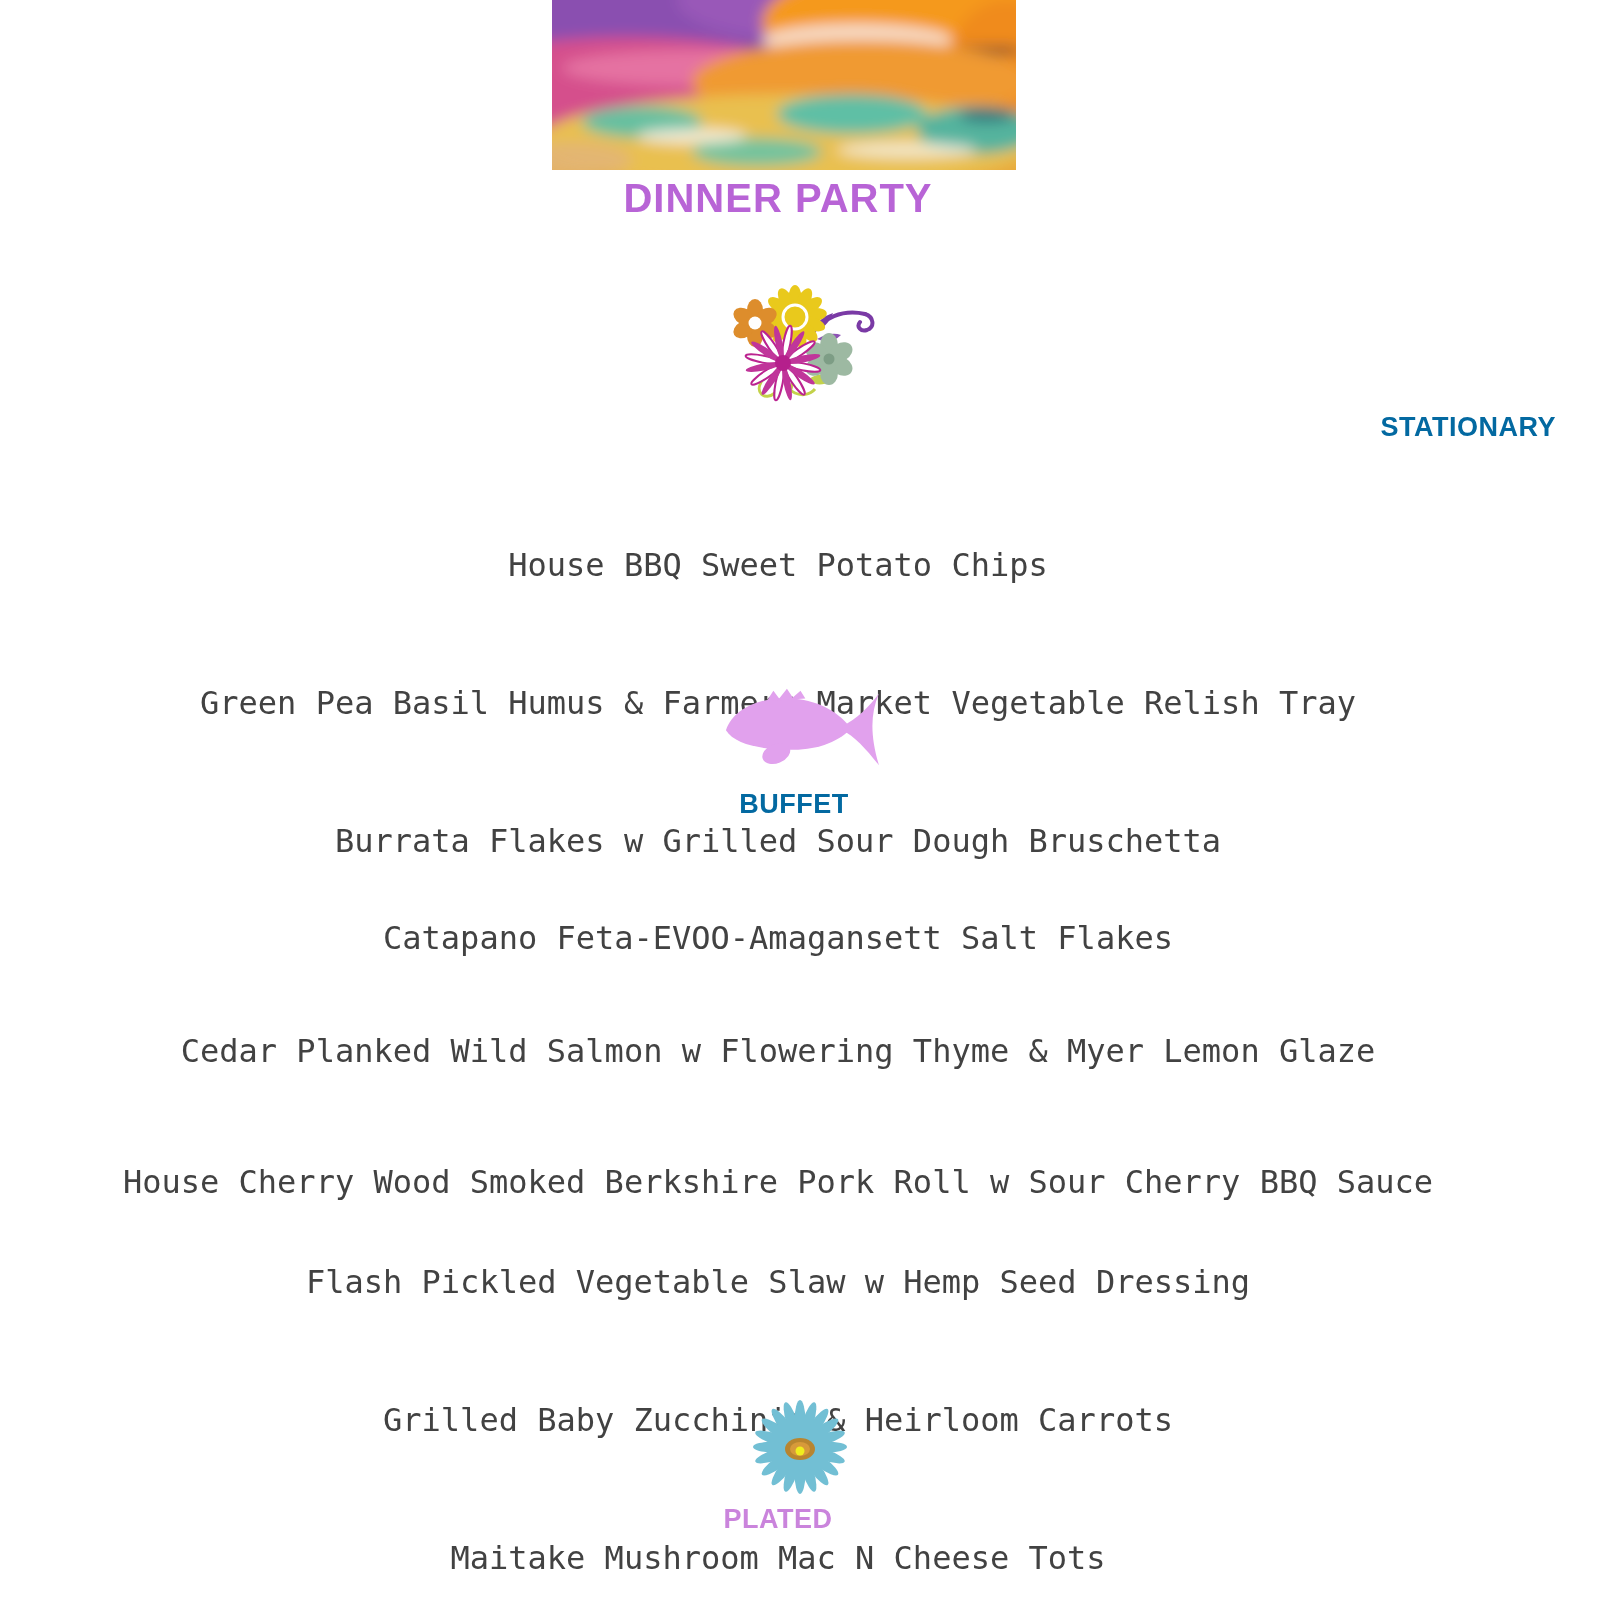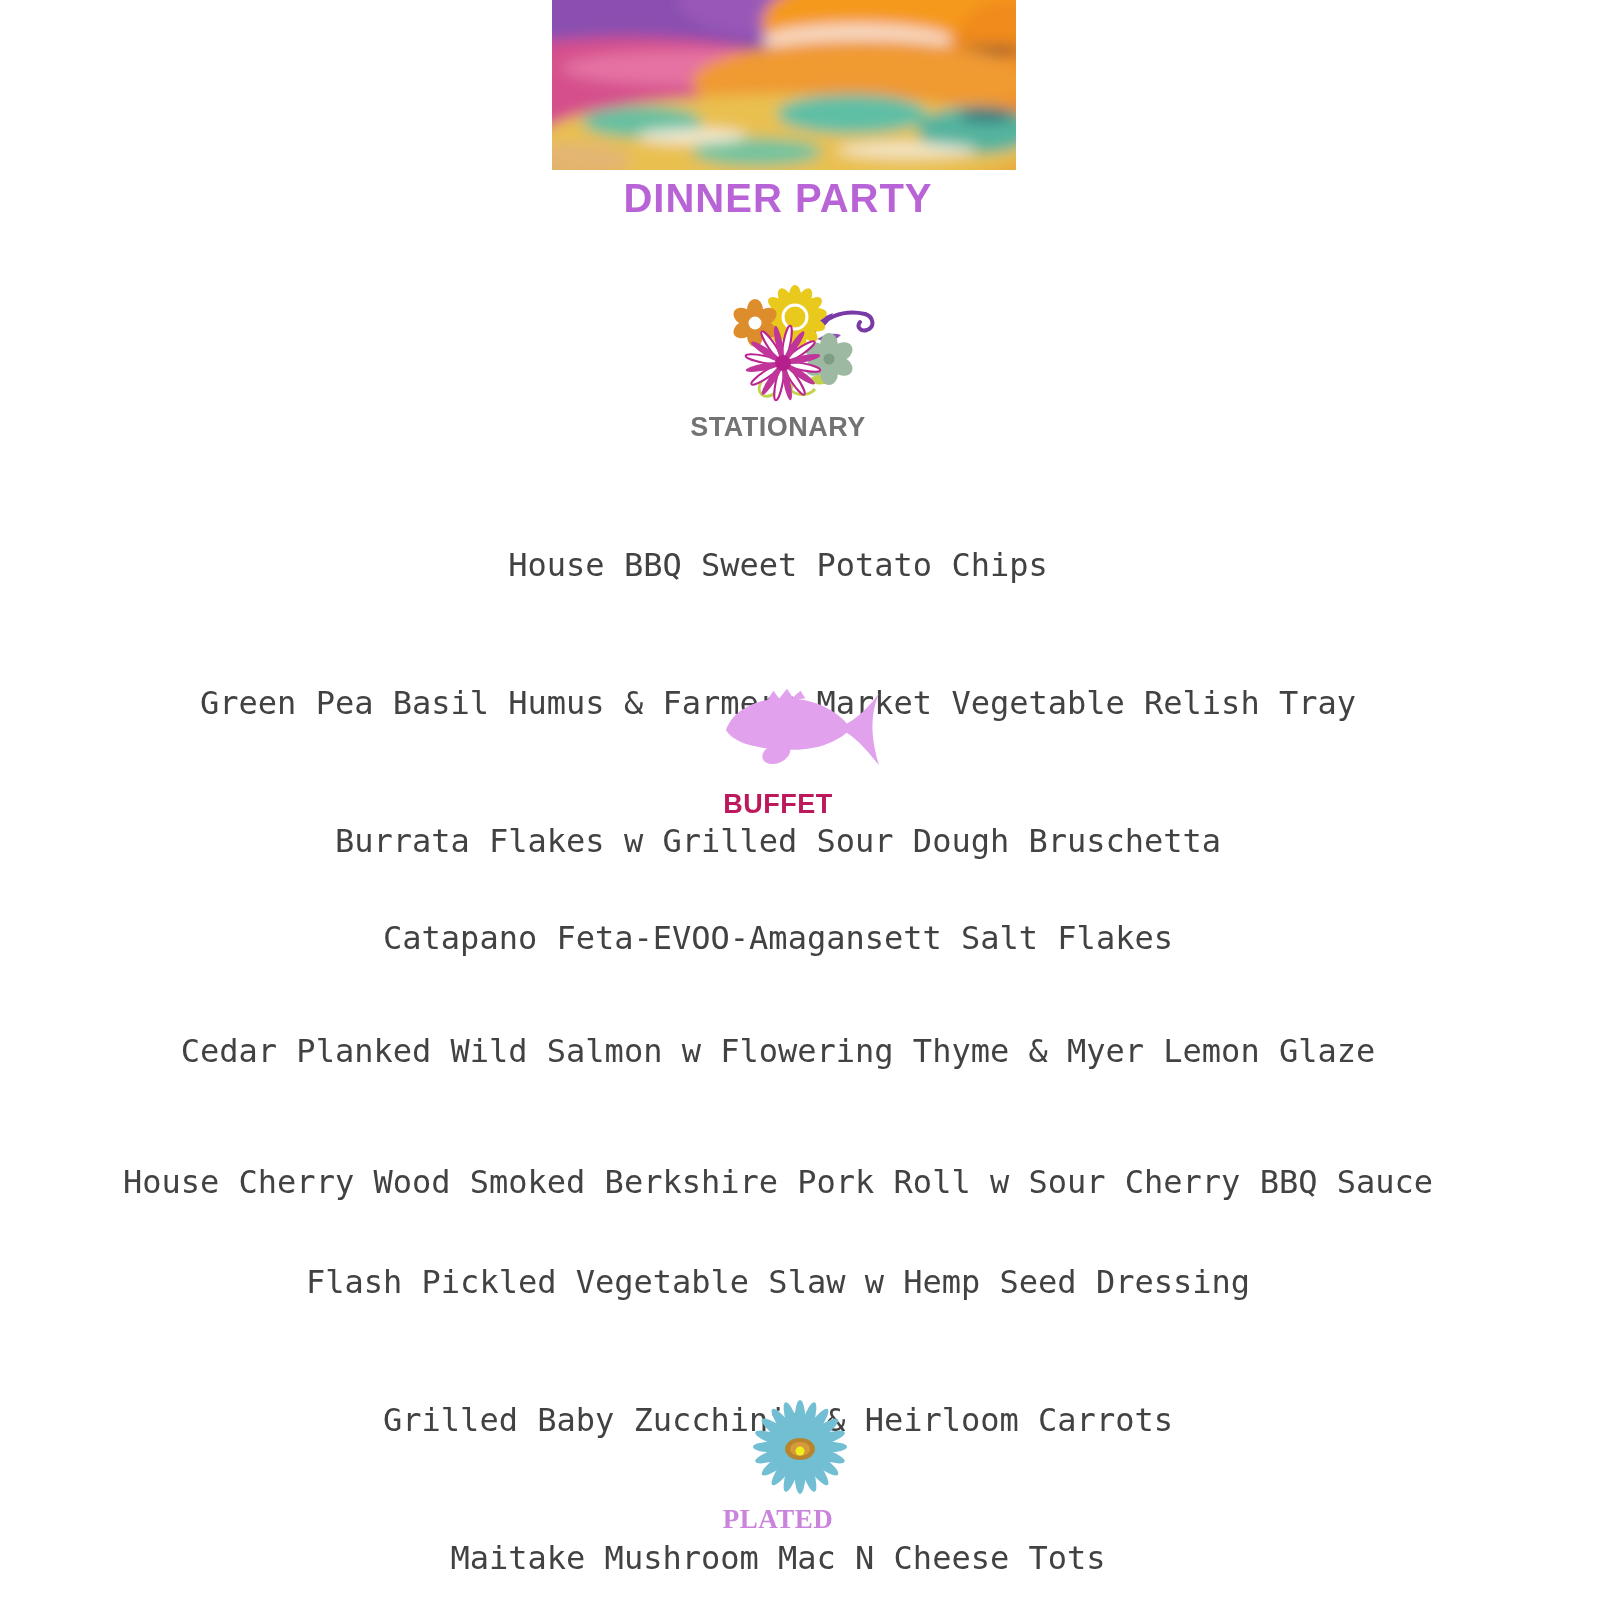--- a/index.html
+++ b/index.html
@@ -150,38 +150,38 @@
         <ellipse rx="3.5" ry="18" cy="-20" transform="rotate(213.5)"></ellipse>
         <ellipse rx="3.5" ry="18" cy="-20" transform="rotate(258.5)"></ellipse>
         <ellipse rx="3.5" ry="18" cy="-20" transform="rotate(303.5)"></ellipse>
         <ellipse rx="3.5" ry="18" cy="-20" transform="rotate(348.5)"></ellipse>
       </g>
       <circle r="8" fill="#b51f8c"></circle>
     </g>
   </svg>
 </div>
 
-<h2 class="abs slabel" id="stationary-label" style="color: #737373;">STATIONARY</h2>
+<h2 class="abs slabel" id="stationary-label" style="color: #0369a1; text-align: right;">STATIONARY</h2>
 
 <div class="abs mono" id="stationary-items" style="color: rgb(66, 66, 66);">
   <p>House BBQ Sweet Potato Chips</p>
   <p>Green Pea Basil Humus &amp; Farmers Market Vegetable Relish Tray</p>
   <p>Burrata Flakes w Grilled Sour Dough Bruschetta</p>
 </div>
 
 <div class="iconwrap" id="fish-icon-wrap">
   <svg width="165" height="92" viewBox="0 0 170 95" xmlns="http://www.w3.org/2000/svg" fill="#e1a1ed">
     <path d="M8,52 C14,33 36,21 62,19 C92,17 118,28 132,44 L137,50 C127,62 104,72 78,72 C48,72 18,68 8,52 Z"></path>
     <path d="M50,22 L57,11 L63,19 L71,9 L77,18 L85,11 L90,19 Z"></path>
     <path d="M128,48 C143,40 156,28 166,14 C157,35 157,58 166,88 C153,72 141,58 128,52 Z"></path>
     <ellipse cx="60" cy="76" rx="15" ry="10" transform="rotate(-22 60 76)"></ellipse>
   </svg>
 </div>
 
-<h2 class="abs slabel" id="buffet-label" style="color: #be185d;">BUFFET</h2>
+<h2 class="abs slabel" id="buffet-label" style="color: #0369a1; padding-left: 16px;">BUFFET</h2>
 
 <div class="abs mono" id="buffet-g1" style="color: rgb(66, 66, 66);">
   <p>Catapano Feta-EVOO-Amagansett Salt Flakes</p>
 </div>
 <div class="abs mono" id="buffet-g2" style="color: rgb(66, 66, 66);">
   <p>Cedar Planked Wild Salmon w Flowering Thyme &amp; Myer Lemon Glaze</p>
 </div>
 <div class="abs mono" id="buffet-g3" style="color: rgb(66, 66, 66);">
   <p>House Cherry Wood Smoked Berkshire Pork Roll w Sour Cherry BBQ Sauce</p>
 </div>
@@ -263,18 +263,18 @@
       <g transform="rotate(342)">
           <ellipse rx="5.5" ry="21" cy="-26"></ellipse>
         </g>
       <ellipse cx="0" cy="2" rx="15" ry="11" fill="#b8852f"></ellipse>
       <ellipse cx="0" cy="2" rx="10" ry="7" fill="#d79a3a"></ellipse>
       <circle cx="0" cy="4" r="4.5" fill="#f0ee1e"></circle>
     </g>
   </svg>
 </div>
 
-<h2 class="abs slabel" id="plated-label" style="color: rgb(202, 132, 220); font-family: Liberation Serif, serif;">PLATED</h2>
+<h2 class="abs slabel" id="plated-label" style="color: rgb(202, 132, 220);">PLATED</h2>
 
 <div class="abs mono" id="plated-items" style="color: rgb(66, 66, 66);">
   
   
 </div>
 
 </body></html>

